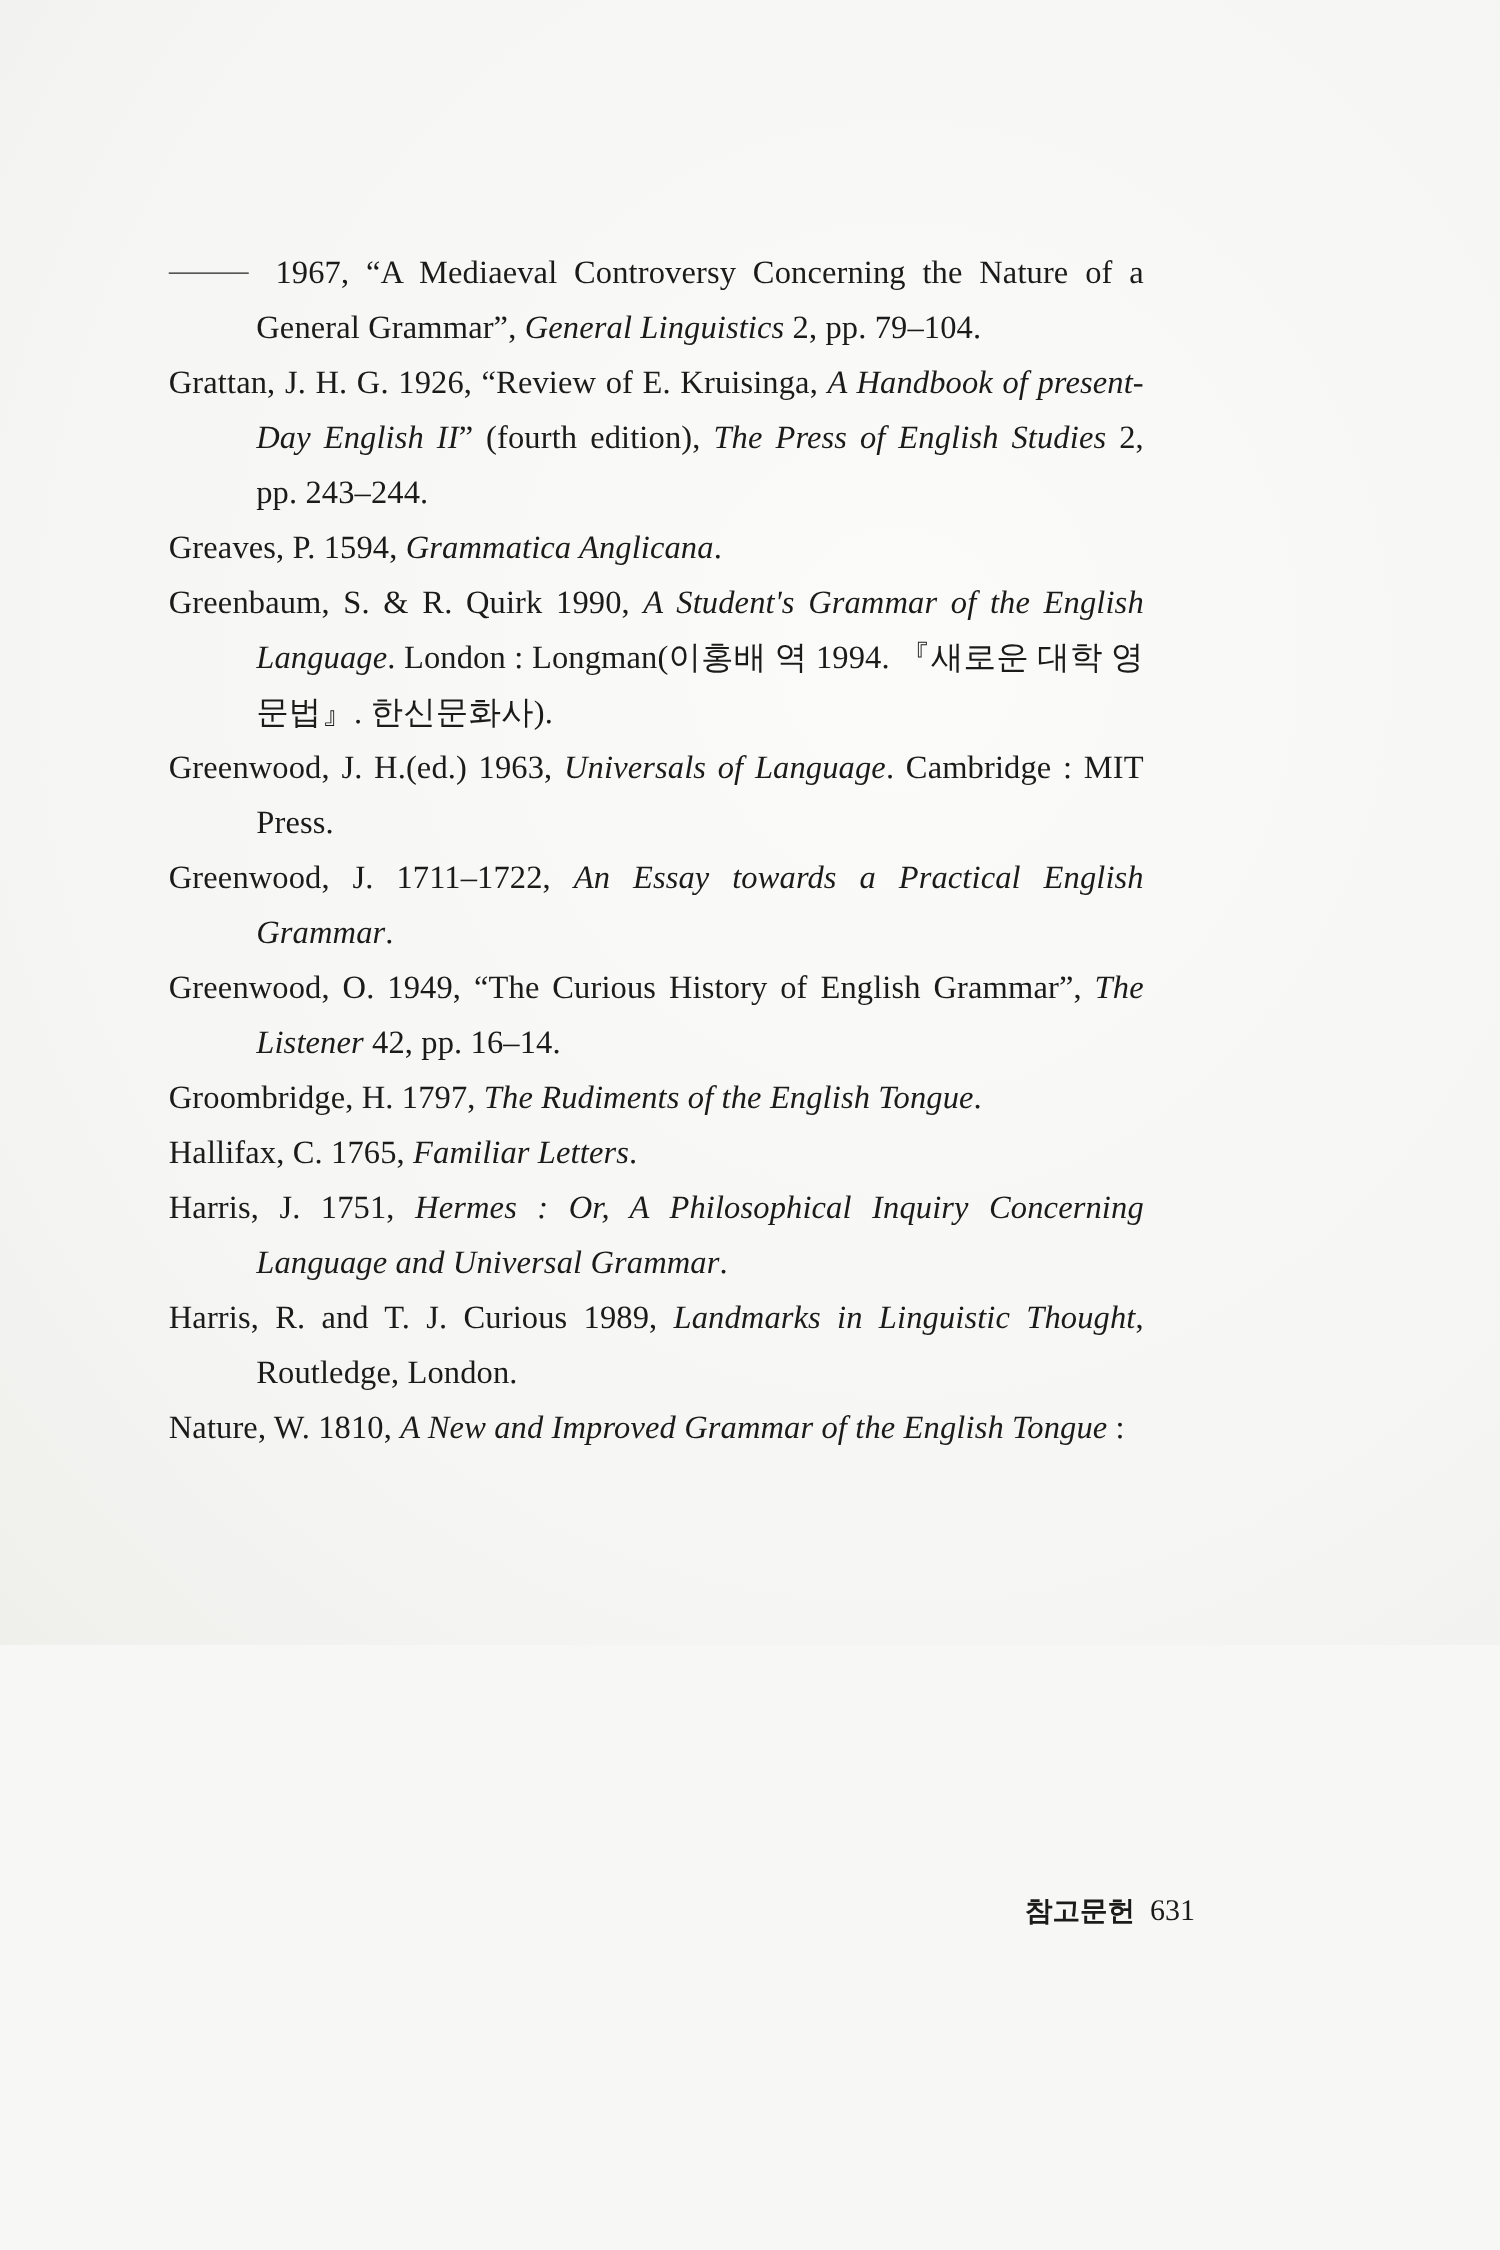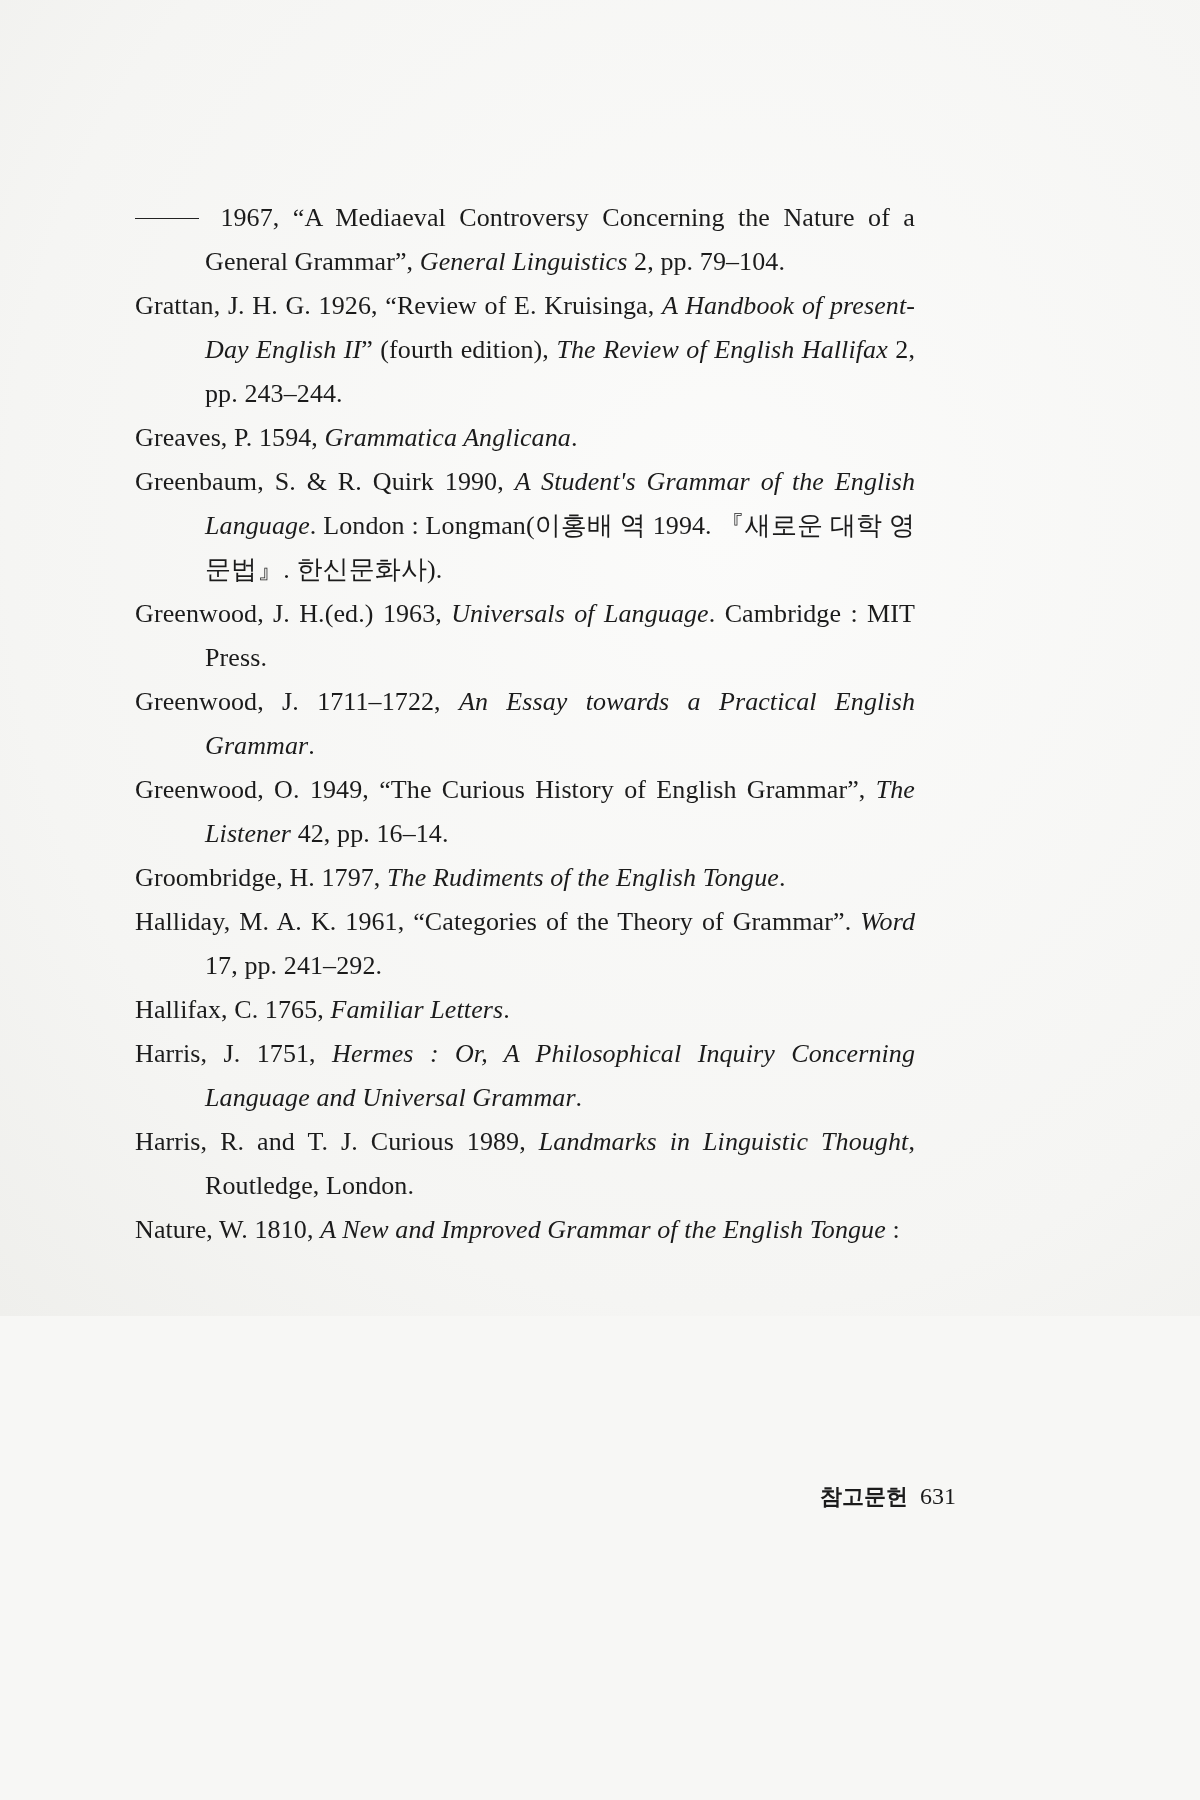--- a/index.html
+++ b/index.html
@@ -44,45 +44,44 @@
       width: 64px;
       border-top: 1.6px solid #222;
       vertical-align: middle;
       margin-right: 8px;
       position: relative;
       top: -2px;
     }
     .footer {
       position: absolute;
       left: 820px;
-      top: 1482px;
+      top: 1514px;
       font-size: 24px;
       white-space: nowrap;
     }
     .footer .kr {
       font-family: "DejaVu Sans", sans-serif;
       font-weight: bold;
       font-size: 22px;
       margin-right: 6px;
     }
   </style>
 </head>
 <body>
 
 <div class="page">
   <div class="refs" id="refs">
       <p class="entry"><span class="dash"></span><span> 1967, “A Mediaeval Controversy Concerning the Nature of a General Grammar”, </span><i>General Linguistics</i><span> 2, pp. 79–104.</span></p>
-      <p class="entry"><span>Grattan, J. H. G. 1926, “Review of E. Kruisinga, </span><i>A Handbook of present-Day English II</i><span>” (fourth edition), </span><i>The Review of English Hallifax</i><span> 2, pp. 243–244.</span></p>
+      <p class="entry"><span>Grattan, J. H. G. 1926, “Review of E. Kruisinga, </span><i>A Handbook of present-Day English II</i><span>” (fourth edition), </span><i>The Press of English Studies</i><span> 2, pp. 243–244.</span></p>
       <p class="entry"><span>Greaves, P. 1594, </span><i>Grammatica Anglicana</i><span>.</span></p>
       <p class="entry"><span>Greenbaum, S. &amp; R. Quirk 1990, </span><i>A Student's Grammar of the English Language</i><span>. London : Longman(이홍배 역 1994. 『새로운 대학 영문법』. 한신문화사).</span></p>
       <p class="entry"><span>Greenwood, J. H.(ed.) 1963, </span><i>Universals of Language</i><span>. Cambridge : MIT Press.</span></p>
       <p class="entry"><span>Greenwood, J. 1711–1722, </span><i>An Essay towards a Practical English Grammar</i><span>.</span></p>
       <p class="entry"><span>Greenwood, O. 1949, “The Curious History of English Grammar”, </span><i>The Listener</i><span> 42, pp. 16–14.</span></p>
       <p class="entry"><span>Groombridge, H. 1797, </span><i>The Rudiments of the English Tongue</i><span>.</span></p>
-      <p class="entry"><span>Halliday, M. A. K. 1961, “Categories of the Theory of Grammar”. </span><i>Word</i><span> 17, pp. 241–292.</span></p>
       <p class="entry"><span>Hallifax, C. 1765, </span><i>Familiar Letters</i><span>.</span></p>
       <p class="entry"><span>Harris, J. 1751, </span><i>Hermes : Or, A Philosophical Inquiry Concerning Language and Universal Grammar</i><span>.</span></p>
       <p class="entry"><span>Harris, R. and T. J. Curious 1989, </span><i>Landmarks in Linguistic Thought</i><span>, Routledge, London.</span></p>
       <p class="entry"><span>Nature, W. 1810, </span><i>A New and Improved Grammar of the English Tongue</i><span> :</span></p>
     </div>
 
   <div class="footer">
     <span class="kr">참고문헌</span>
     <span>631</span>
   </div>

